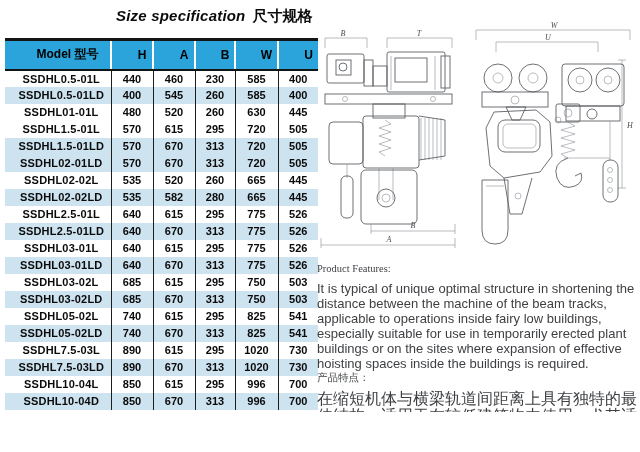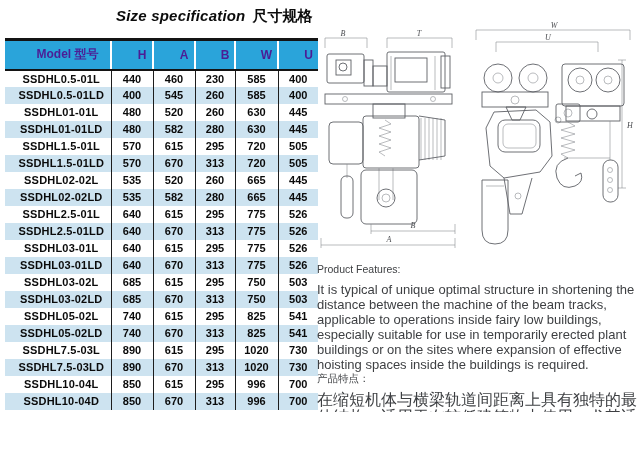--- a/index.html
+++ b/index.html
@@ -7,21 +7,21 @@
   .page { position:relative; width:640px; height:412px; background:#ffffff; overflow:hidden; }
 
   
   .title { position:absolute; left:116px; top:7px; white-space:nowrap; font-size:15px; font-weight:bold; color:#0b0b0b; }
   .title .en { font-style:italic; letter-spacing:0.2px; }
   .title .zh { font-style:normal; margin-left:7px; }
 
   
   table.spec { position:absolute; left:5px; top:38px; width:313px; border-collapse:collapse; table-layout:fixed; }
   table.spec th {
-    background:#2aa4da; color:#4c1d95; font-size:12px; font-weight:bold;
+    background:#2aa4da; color:#000000; font-size:12px; font-weight:bold;
     height:30px; border-top:3px solid #141414; border-bottom:2.5px solid #141414;
     border-left:2px solid #ffffff; text-align:center; vertical-align:middle;padding-left:20px;
   }
   table.spec th:first-child { border-left:none; }
   table.spec td {
     height:17px; font-size:11px; font-weight:bold; color:#0a0a0a;
     border-left:1.5px solid #1d1d1d; vertical-align:middle; background:#ffffff;
   }
   table.spec td:first-child { border-left:none; padding-left:7px; text-align:center; letter-spacing:0.2px; }
   table.spec td.num { text-align:center; }
@@ -33,21 +33,21 @@
 
   
   .drawings { position:absolute; left:315px; top:8px; width:325px; height:250px; }
   .drawings svg { position:absolute; top:0; }
   svg .ln { stroke:#5e6065; stroke-width:0.9; fill:none; }
   svg .thin { stroke:#8a8d92; stroke-width:0.6; fill:none; }
   svg text { font-family:"Liberation Serif", serif; font-style:italic; font-size:8px; fill:#4a4c50; }
 
   
   .features { position:absolute; left:317px; top:263px; width:320px; color:#3d3f42; }
-  .features .head { font-size:10.5px; margin-bottom:7px; }
+  .features .head { font-size:10.5px; margin-bottom:7px;font-family:Liberation Serif, serif; }
   .features .body-en { font-size:13px; line-height:15px; text-align:left; }
   .features .head-zh { font-size:10.5px; margin-top:0; margin-bottom:5px; }
   .features .body-zh { font-size:16px; line-height:17px; }
 </style>
 </head>
 <body>
 
 <div class="page">
 
   <div class="title">
@@ -91,38 +91,38 @@
           <td class="num">400</td>
         </tr>
         <tr>
           <td>SSDHL01-01L</td>
           <td class="num">480</td>
           <td class="num">520</td>
           <td class="num">260</td>
           <td class="num">630</td>
           <td class="num">445</td>
         </tr>
-        <tr class="alt">
-          <td>SSDHL01-01LD</td>
-          <td class="num">480</td>
-          <td class="num">582</td>
-          <td class="num">280</td>
-          <td class="num">630</td>
-          <td class="num">445</td>
-        </tr>
         <tr>
           <td>SSDHL1.5-01L</td>
           <td class="num">570</td>
           <td class="num">615</td>
           <td class="num">295</td>
           <td class="num">720</td>
           <td class="num">505</td>
         </tr>
         <tr class="alt">
           <td>SSDHL1.5-01LD</td>
+          <td class="num">570</td>
+          <td class="num">670</td>
+          <td class="num">313</td>
+          <td class="num">720</td>
+          <td class="num">505</td>
+        </tr>
+        <tr class="alt">
+          <td>SSDHL02-01LD</td>
           <td class="num">570</td>
           <td class="num">670</td>
           <td class="num">313</td>
           <td class="num">720</td>
           <td class="num">505</td>
         </tr>
         <tr>
           <td>SSDHL02-02L</td>
           <td class="num">535</td>
           <td class="num">520</td>

